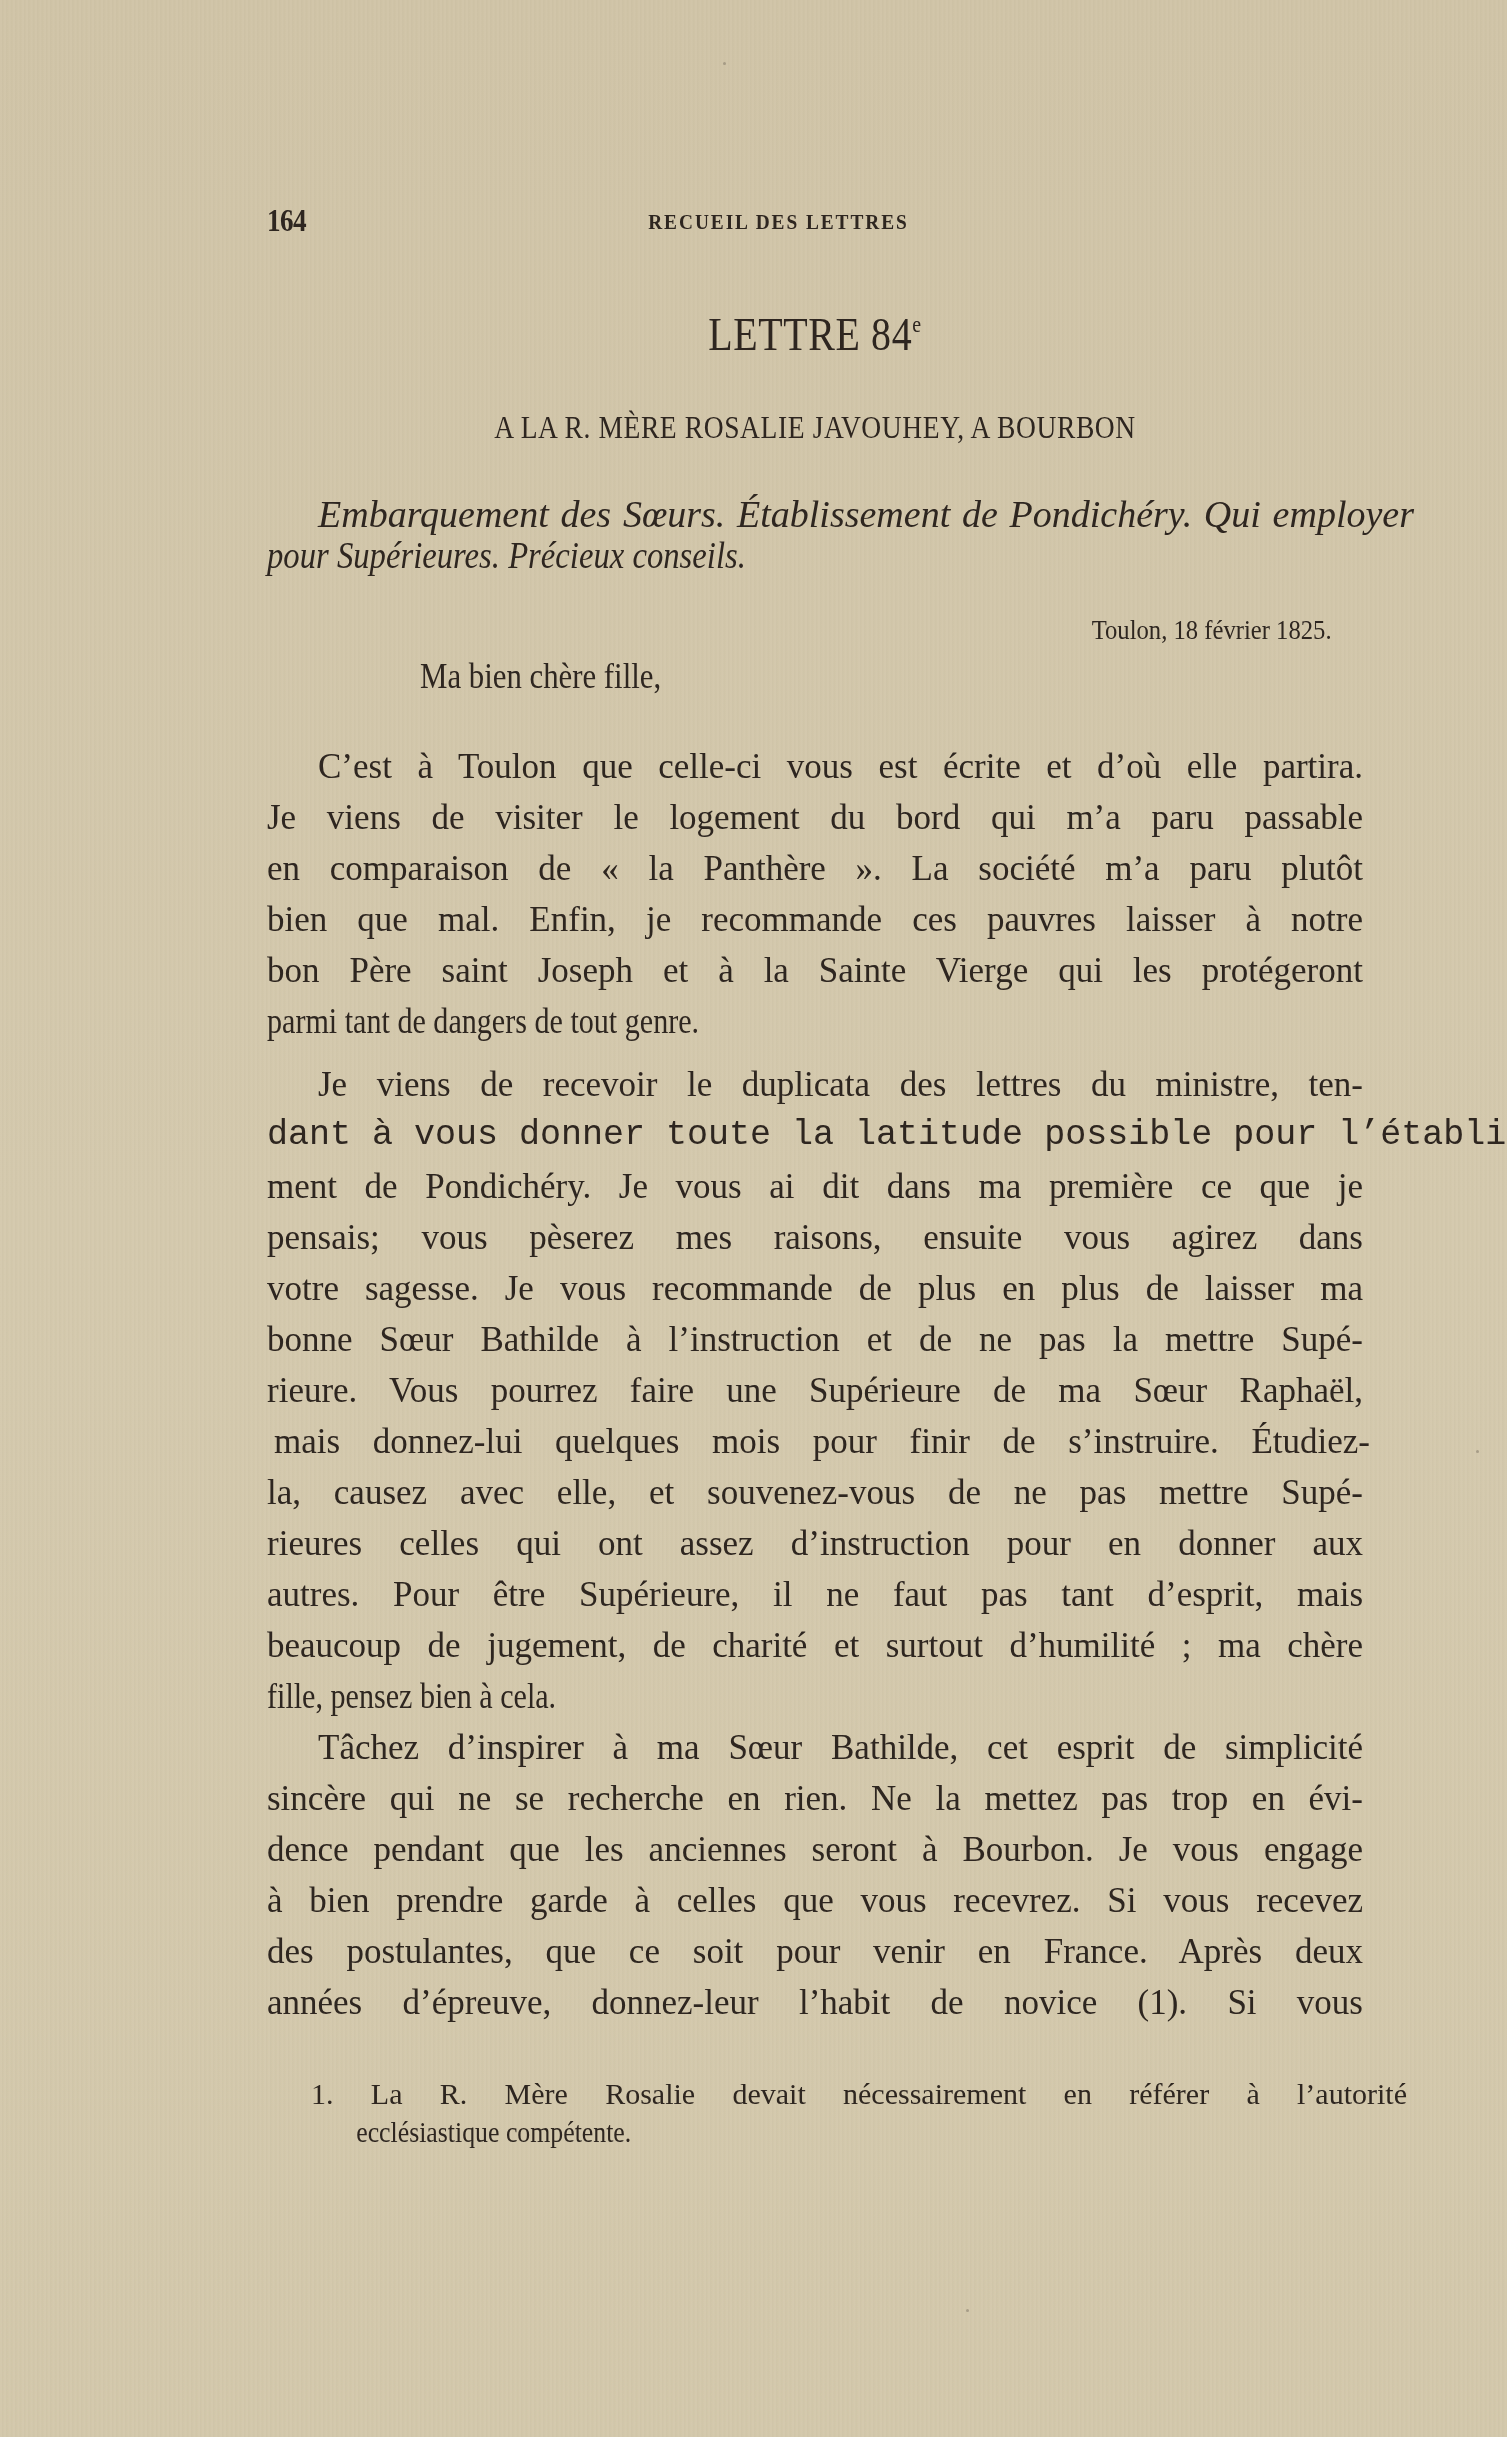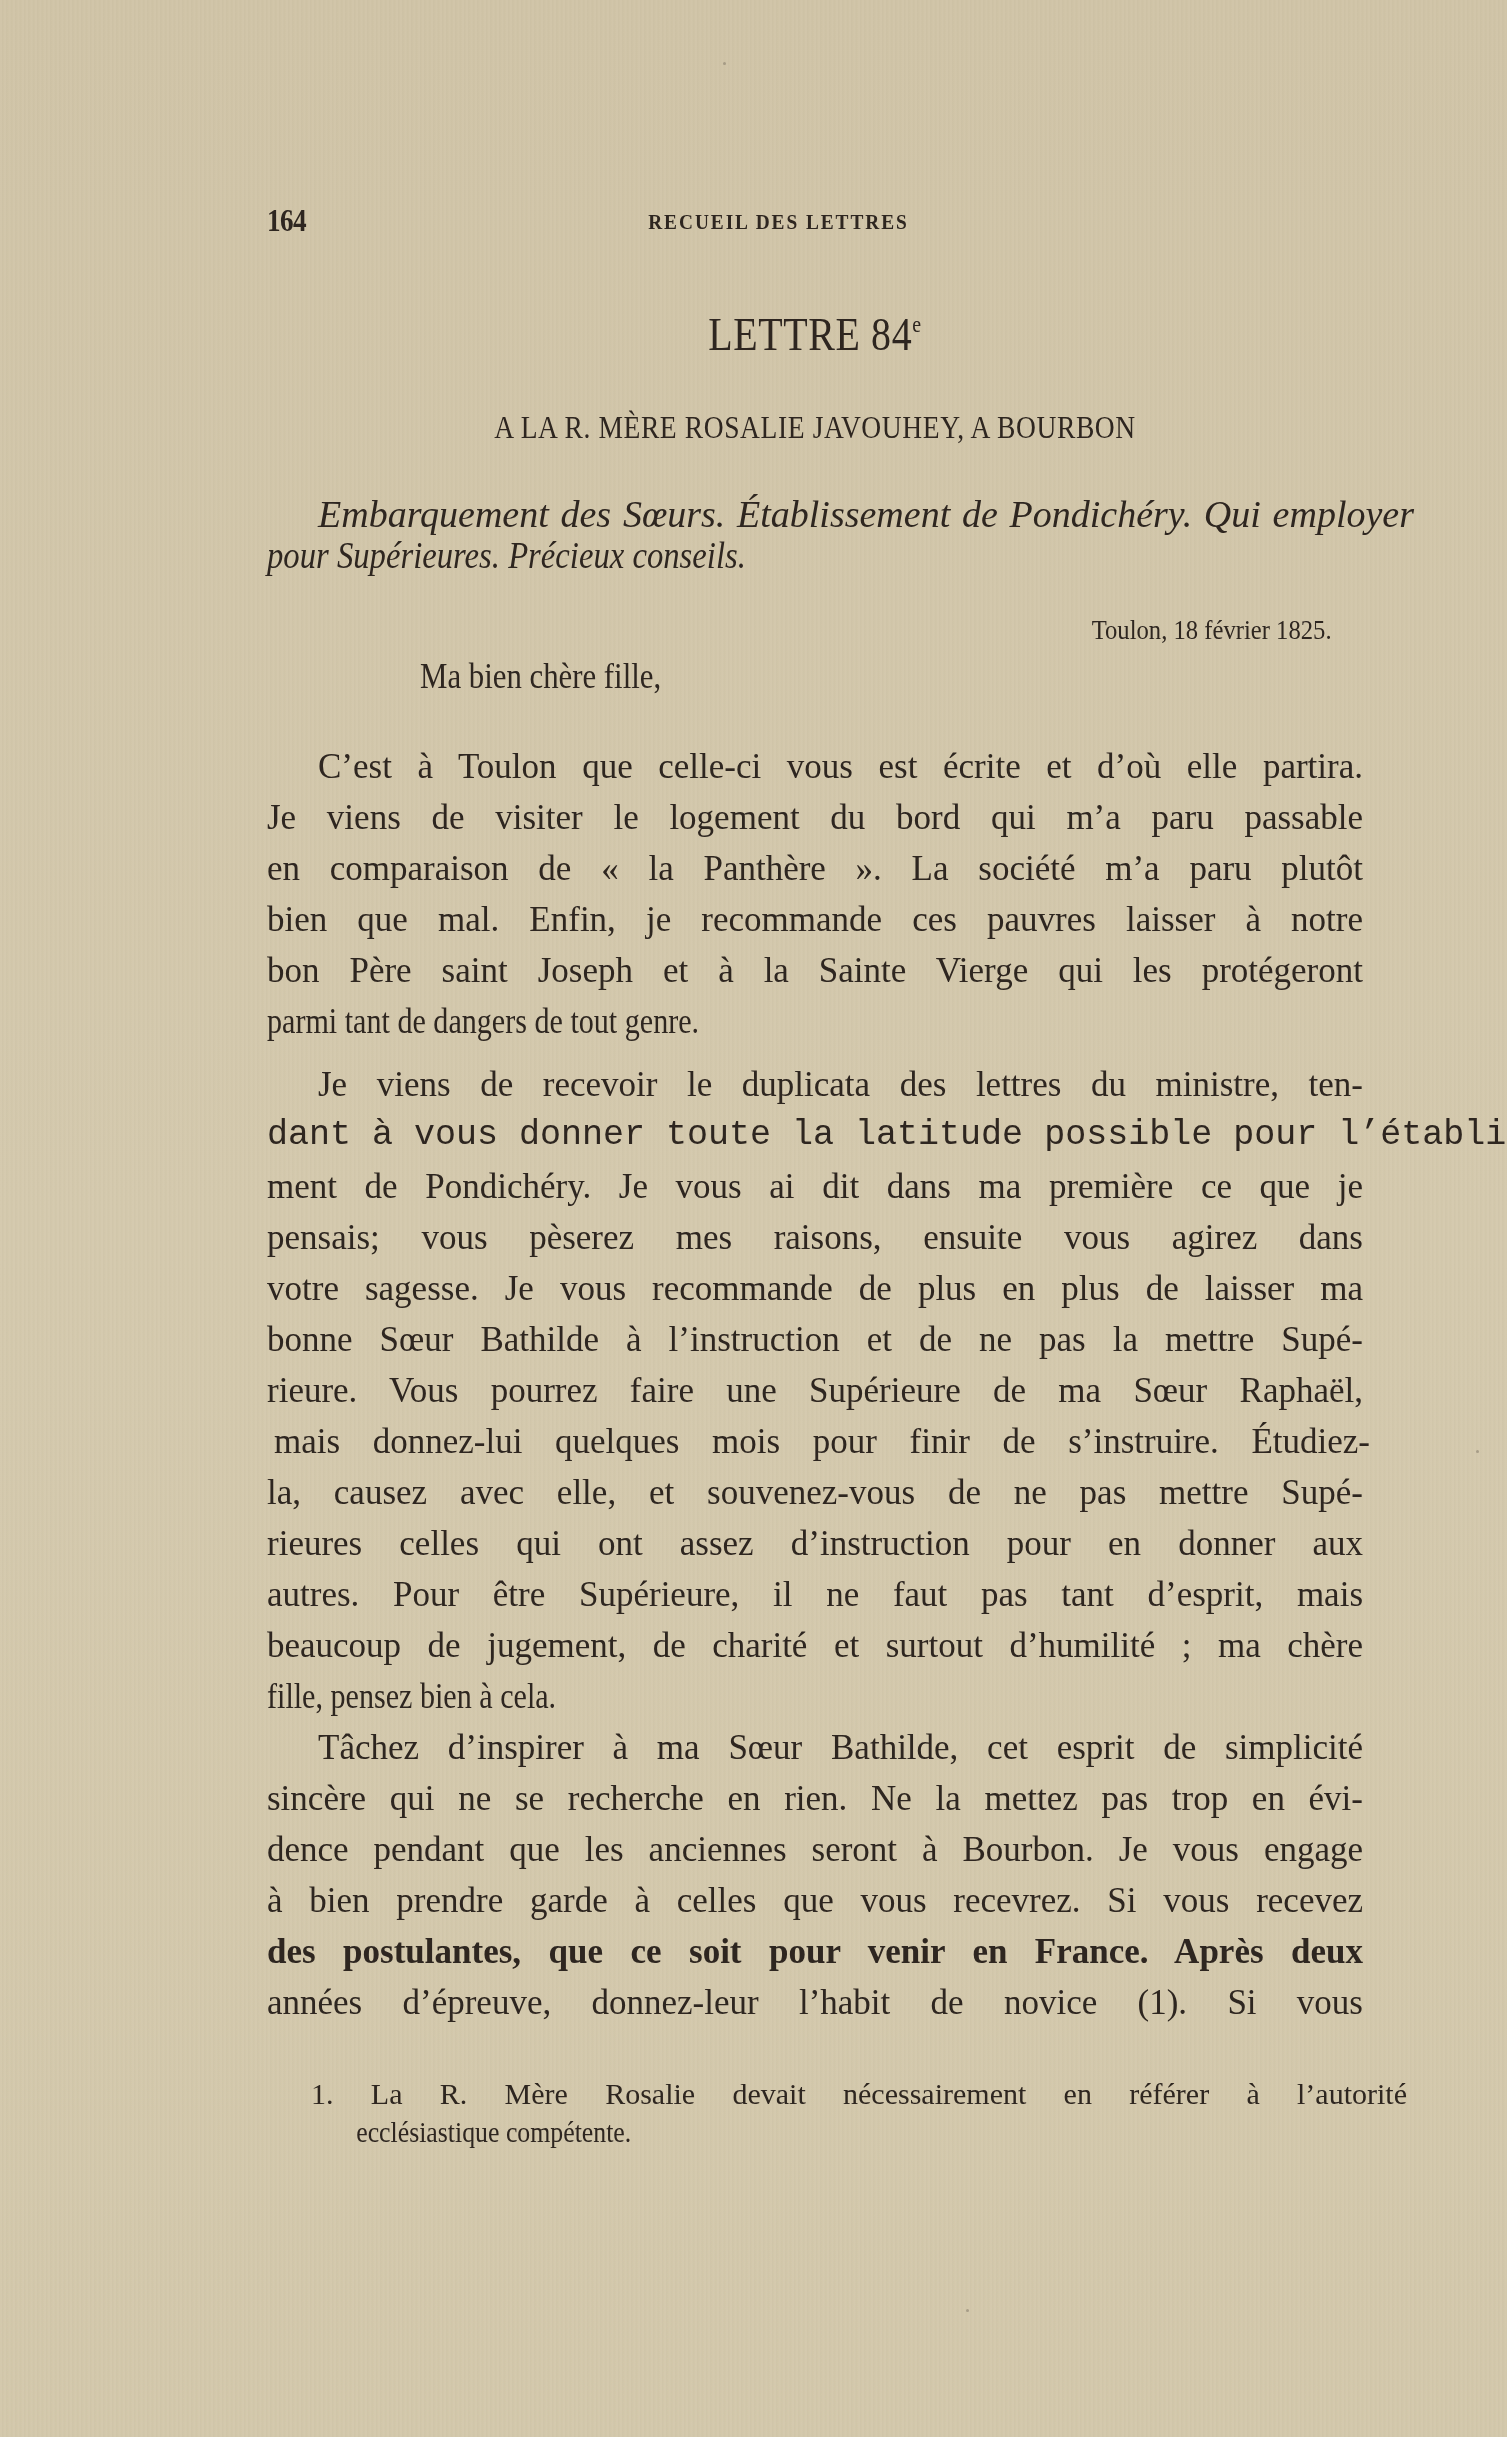--- a/index.html
+++ b/index.html
@@ -81,21 +81,21 @@
       <span class="line" style="display: block; width: 1096px; transform: scaleX(1); margin-left: 7px;">mais donnez-lui quelques mois pour finir de s’instruire. Étudiez-</span>
       <span class="line" style="display: block; width: 1096px; transform: scaleX(1);">la, causez avec elle, et souvenez-vous de ne pas mettre Supé-</span>
       <span class="line" style="display: block; width: 1096px; transform: scaleX(1);">rieures celles qui ont assez d’instruction pour en donner aux</span>
       <span class="line" style="display: block; width: 1096px; transform: scaleX(1);">autres. Pour être Supérieure, il ne faut pas tant d’esprit, mais</span>
       <span class="line" style="display: block; width: 1096px; transform: scaleX(1);">beaucoup de jugement, de charité et surtout d’humilité ; ma chère</span>
       <span class="line last" style="display: block; width: 1274px; transform: scaleX(0.86);">fille, pensez bien à cela.</span>
       <span class="line indent" style="display: block; width: 1096px; transform: scaleX(1);">Tâchez d’inspirer à ma Sœur Bathilde, cet esprit de simplicité</span>
       <span class="line" style="display: block; width: 1096px; transform: scaleX(1);">sincère qui ne se recherche en rien. Ne la mettez pas trop en évi-</span>
       <span class="line" style="display: block; width: 1096px; transform: scaleX(1);">dence pendant que les anciennes seront à Bourbon. Je vous engage</span>
       <span class="line" style="display: block; width: 1096px; transform: scaleX(1);">à bien prendre garde à celles que vous recevrez. Si vous recevez</span>
-      <span class="line" style="display: block; width: 1096px; transform: scaleX(1); font-weight: bold;">des postulantes, que ce soit pour venir en France. Après deux</span>
+      <span class="line" style="display: block; width: 1096px; transform: scaleX(1);">des postulantes, que ce soit pour venir en France. Après deux</span>
       <span class="line" style="display: block; width: 1096px; transform: scaleX(1);">années d’épreuve, donnez-leur l’habit de novice (1). Si vous</span>
     </div>
 
   <div class="footnote">
     <span class="fn-line indent" style="display: block; width: 1096px; transform: scaleX(1);">1. La R. Mère Rosalie devait nécessairement en référer à l’autorité</span>
     <span class="fn-line last" style="display: block; width: 1274px; transform: scaleX(0.86);">ecclésiastique compétente.</span>
   </div>
 
   <span class="speck" style="left:723px; top:62px;"></span>
   <span class="speck" style="left:1476px; top:1450px;"></span>

